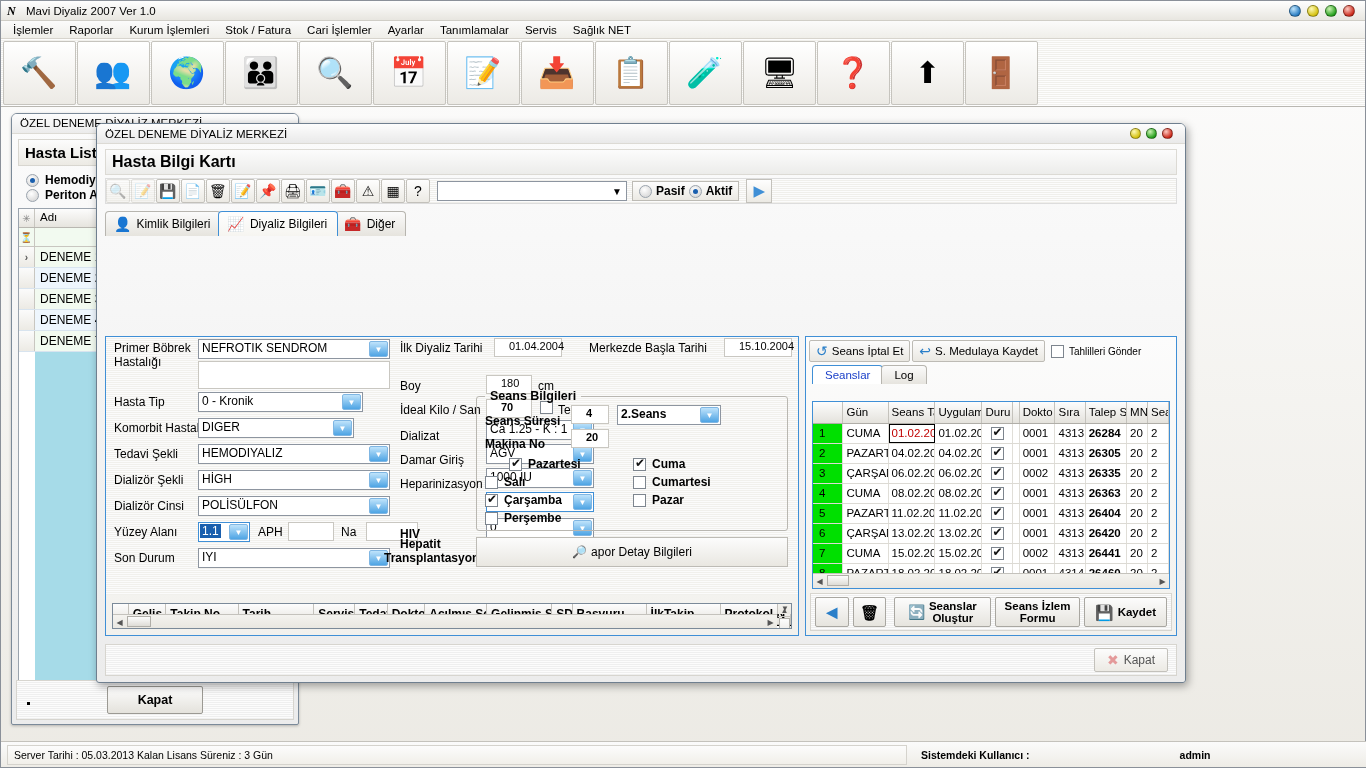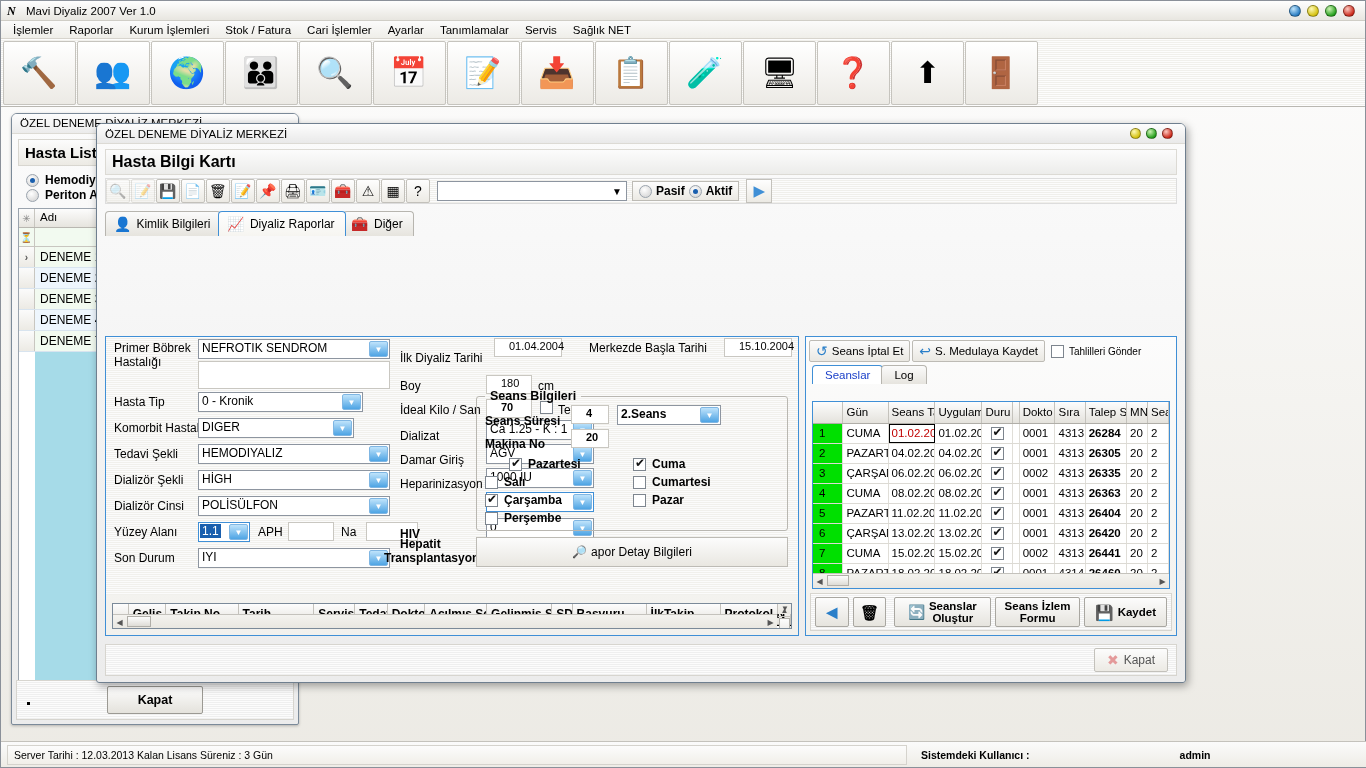--- a/index.html
+++ b/index.html
@@ -407,21 +407,21 @@
       <div class="gobtn">▶</div>
     </div>
 
     <div class="tabs" id="dlgtabs">
         <div class="tab">
           <span style="font-size: 14px;">👤</span>
           <span>Kimlik Bilgileri</span>
         </div>
         <div class="tab active">
           <span style="font-size: 14px;">📈</span>
-          <span>Diyaliz Raporlar</span>
+          <span>Diyaliz Bilgileri</span>
         </div>
         <div class="tab">
           <span style="font-size: 14px;">🧰</span>
           <span>Diğer</span>
         </div>
       </div>
 
     <div class="panes">
 
       <div class="leftpane">
@@ -478,21 +478,21 @@
           <div class="tbox flat" style="position:absolute;left:182px;top:185px;width:46px;"></div>
           <div class="lbl" style="position:absolute;left:235px;top:188px;">Na</div>
           <div class="tbox flat" style="position:absolute;left:260px;top:185px;width:52px;"></div>
 
           <div class="lbl" style="position:absolute;left:8px;top:214px;">Son Durum</div>
           <div class="cbo" style="position:absolute;left:92px;top:211px;width:192px;">
             <span>IYI</span>
             <span class="arrow">▼</span>
           </div>
 
-          <div class="lbl" style="position:absolute;left:294px;top:4px;margin-top:10px;">İlk Diyaliz Tarihi</div>
+          <div class="lbl" style="position:absolute;left:294px;top:4px;">İlk Diyaliz Tarihi</div>
           <div class="tbox flat" style="position:absolute;left:388px;top:1px;width:68px;">01.04.2004</div>
           <div class="lbl" style="position:absolute;left:483px;top:4px;">Merkezde Başla Tarihi</div>
           <div class="tbox flat" style="position:absolute;left:618px;top:1px;width:68px;">15.10.2004</div>
 
           <div class="lbl" style="position:absolute;left:294px;top:42px;">Boy</div>
           <div class="tbox flat" style="position:absolute;left:380px;top:38px;width:46px;">180</div>
           <div class="lbl" style="position:absolute;left:432px;top:42px;">cm</div>
 
           <div class="lbl" style="position:absolute;left:294px;top:66px;">İdeal Kilo / San</div>
           <div class="tbox flat" style="position:absolute;left:380px;top:62px;width:46px;font-weight:bold;">70</div>
@@ -831,17 +831,17 @@
 
     <div class="dlgfooter">
       <div class="kapatbtn">
         <span class="ico" style="color:#e49a9a;font-size:14px;">✖</span>
         <span>Kapat</span>
       </div>
     </div>
   </div>
 
   <div class="statusbar">
-    <div class="sb-l">Server Tarihi : 12.03.2013  Kalan Lisans Süreniz : 3 Gün</div>
+    <div class="sb-l">Server Tarihi : 05.03.2013  Kalan Lisans Süreniz : 3 Gün</div>
     <div class="sb-u">Sistemdeki Kullanıcı :</div>
     <div class="sb-a">admin</div>
   </div>
 </div>
 
 </body></html>

